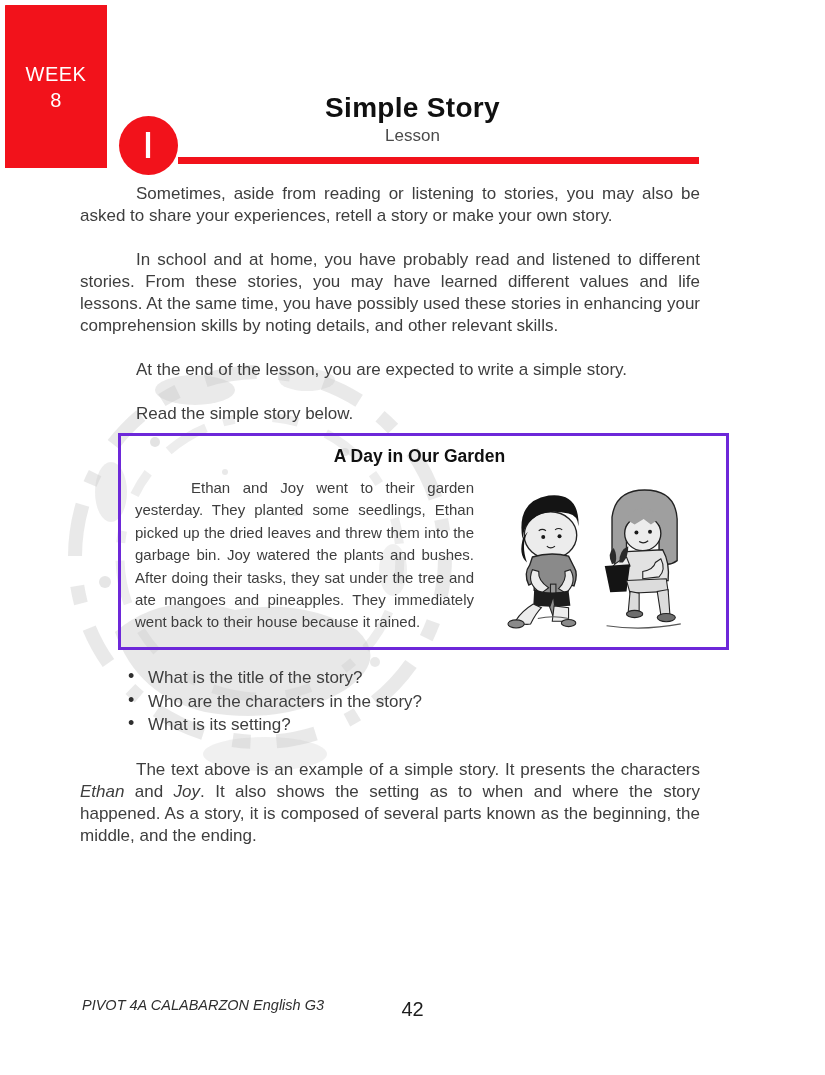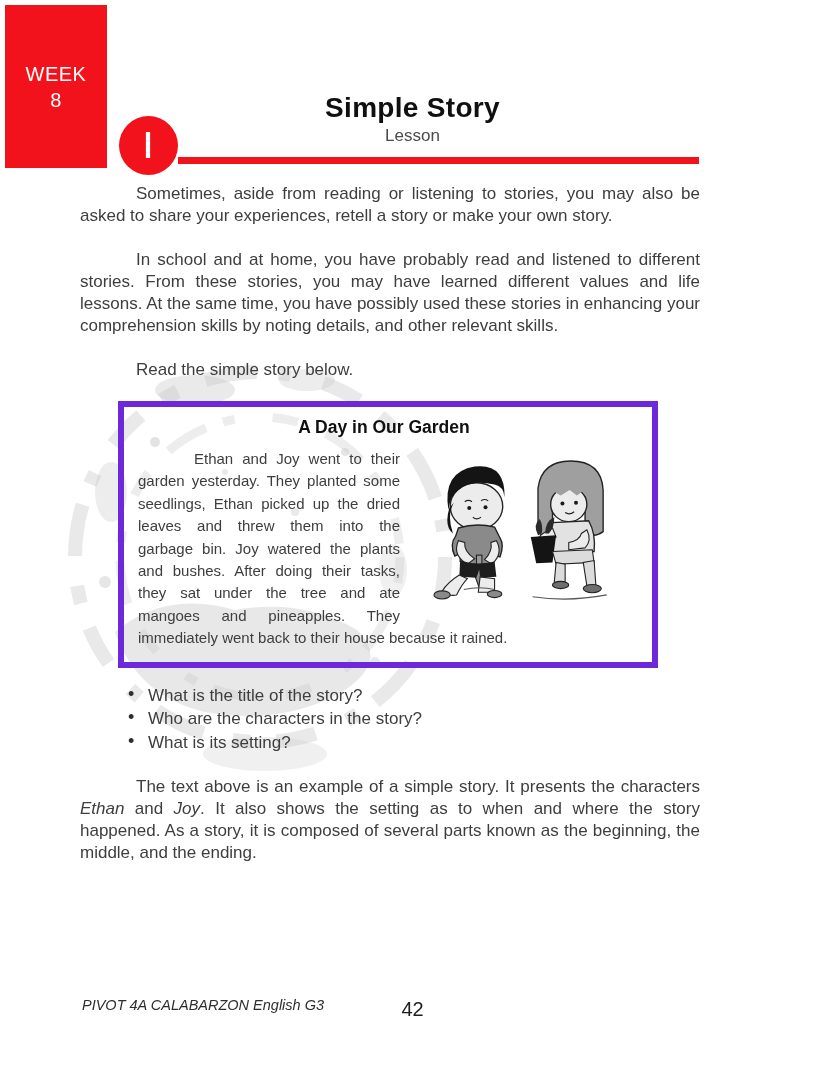--- a/index.html
+++ b/index.html
@@ -101,27 +101,27 @@
     width: 620px;
   }
   .para {
     margin: 0 0 22px 0;
     text-align: justify;
     text-indent: 56px;
     font-size: 17px;
     line-height: 22px;
     color: var(--text);
   }
-  .lead-in { margin-bottom: 20px; }
+  .lead-in { margin-bottom: 8px; }
 
   
   .story-box {
-    border: 6px solid #6d28d9;
+    border: 3px solid #6d28d9;
     margin-left: 38px;
-    width: 540px;
+    width: 611px;
     padding: 6px 22px 12px 14px;
     background: transparent;
   }
   .story-title {
     text-align: center;
     font-weight: bold;
     font-size: 17.5px;
     color: #101010;
     margin: 4px 0 10px 0;
   }
@@ -214,20 +214,21 @@
 
     <div class="lesson-circle">
       <span class="marker-letter">I</span>
     </div>
     <div class="red-rule"></div>
 
     <div class="body-col">
 
       <p class="para">Sometimes, aside from reading or listening to stories, you may also be asked to share your experiences, retell a story or make your own story.</p>
       <p class="para">In school and at home, you have probably read and listened to different stories. From these stories, you may have learned different values and life lessons. At the same time, you have possibly used these stories in enhancing your comprehension skills by noting details, and other relevant skills.</p>
+      <p class="para">At the end of the lesson, you are expected to write a simple story.</p>
       <p class="para lead-in">Read the simple story below.</p>
 
       <div class="story-box clearfix">
         <div class="story-title">A Day in Our Garden</div>
 
         <svg class="story-illustration" viewBox="0 0 230 168" aria-hidden="true">
 
           <g>
             <ellipse cx="68" cy="60" rx="29" ry="26" fill="#ececec" stroke="#222" stroke-width="1.5"></ellipse>
             <path d="M37,64 Q30,22 66,16 Q100,12 99,50 Q98,38 88,36 Q62,30 48,42 Q39,48 37,64 Z" fill="#141414"></path>

